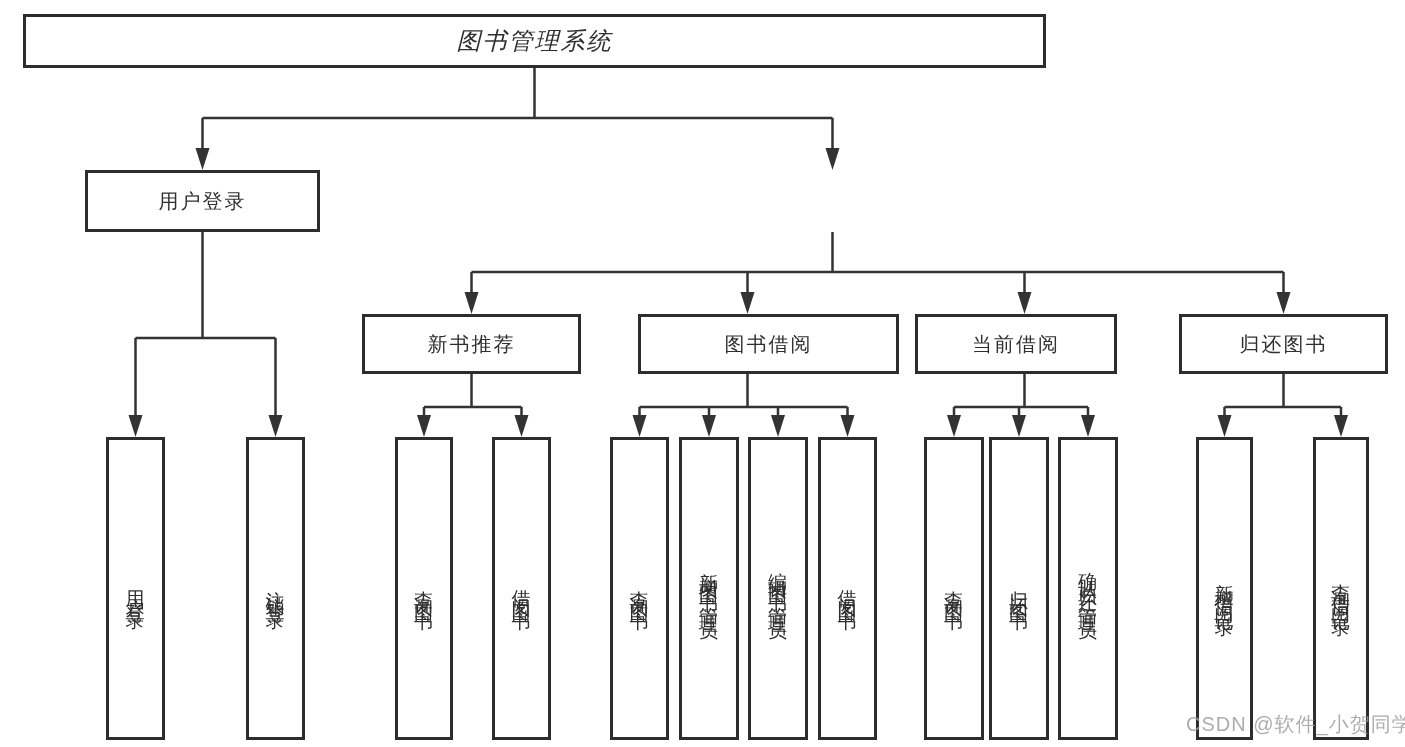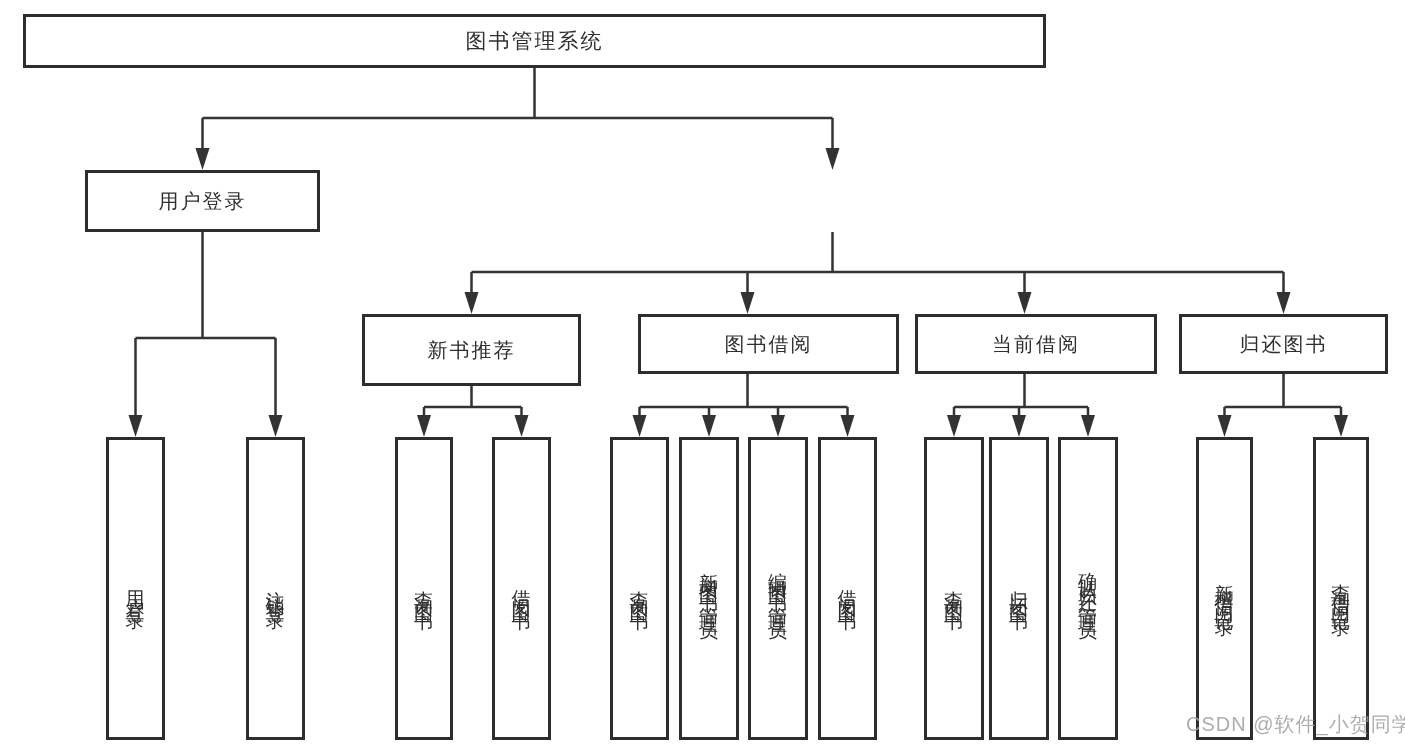--- a/index.html
+++ b/index.html
@@ -23,21 +23,21 @@
     position: absolute;
     box-sizing: border-box;
     border: 3px solid #2d2d2d;
     background: #ffffff;
     display: flex;
     align-items: center;
     justify-content: center;
     text-align: center;
   }
   .h    { font-size: 20px; letter-spacing: 2px; }
-  .root { font-size: 21px; }
+  .root { font-size: 24px; font-style: italic; }
   .v    { font-size: 19px; }
   .v .lbl {
     writing-mode: vertical-rl;
     text-orientation: mixed;
     letter-spacing: 7px;
     line-height: 1;
   }
   .watermark {
     position: absolute;
     left: 1186px;
@@ -89,27 +89,27 @@
   </svg>
 
   <div class="box h root" style="left:23px; top:14px; width:1023px; height:54px;">
     <span class="lbl">图书管理系统</span>
   </div>
 
   <div class="box h" style="left:85px; top:170px; width:235px; height:62px;">
     <span class="lbl">用户登录</span>
   </div>
 
-  <div class="box h" style="left:362px; top:314px; width:219px; height:72px;text-align:right;">
+  <div class="box h" style="left:362px; top:314px; width:219px; height:60px;text-align:right;">
     <span class="lbl">新书推荐</span>
   </div>
   <div class="box h" style="left:638px; top:314px; width:261px; height:60px;">
     <span class="lbl">图书借阅</span>
   </div>
-  <div class="box h" style="left:915px; top:314px; width:242px; height:60px;">
+  <div class="box h" style="left:915px; top:314px; width:202px; height:60px;">
     <span class="lbl">当前借阅</span>
   </div>
   <div class="box h" style="left:1179px; top:314px; width:209px; height:60px;">
     <span class="lbl">归还图书</span>
   </div>
 
   <div class="box v" style="left:106px; top:437px; width:59px; height:303px;">
     <span class="lbl">用户登录</span>
   </div>
   <div class="box v" style="left:246px; top:437px; width:59px; height:303px;">

